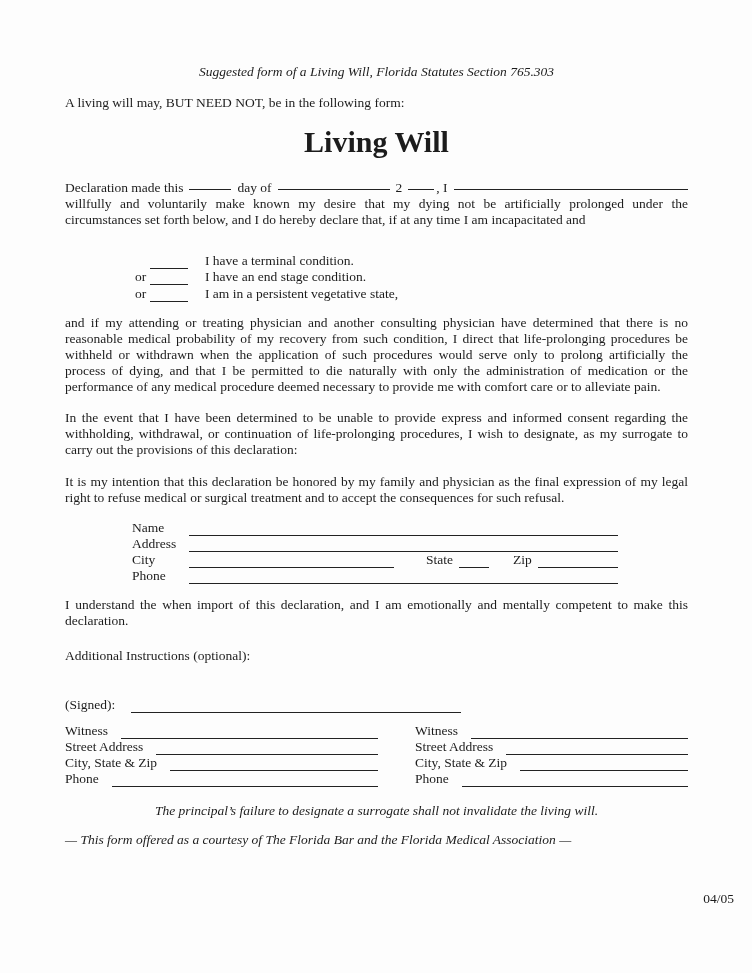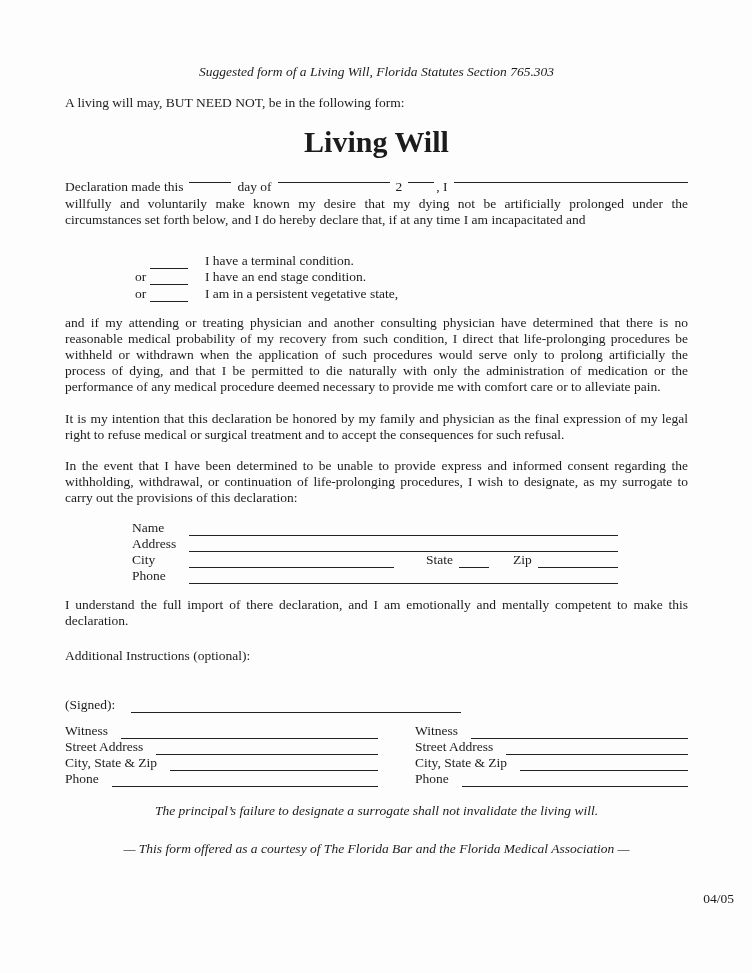--- a/index.html
+++ b/index.html
@@ -12,21 +12,21 @@
   .content { position:absolute; left:65px; top:0; width:623px; }
   p { margin:0; }
   .just { text-align:justify; }
 
   .doc-header { margin-top:64px; text-align:center; font-style:italic; }
   .intro { margin-top:15px; }
   .title { margin-top:14px; text-align:center; font-size:30px; line-height:34px; font-weight:bold; }
 
   .blank { display:block; height:3px; border-bottom:1.7px solid #222; }
 
-  .decl-line { margin-top:13px; display:flex; align-items:flex-start; gap:6px; height:17px; }
+  .decl-line { margin-top:13px; display:flex; align-items:center; gap:6px; height:17px; }
   .decl-line span { white-space:nowrap; }
   .b-day { width:42px; }
   .b-month { width:112px; }
   .b-year { width:26px; }
   .b-grow { flex:1; }
   .tuck { margin-left:-4px; }
 
   .conditions { margin-top:24px; margin-left:70px; }
   .cond-row { display:flex; align-items:flex-end; height:16.5px; }
   .cond-or { width:15px; }
@@ -53,21 +53,21 @@
   .signed-row { display:flex; align-items:flex-end; height:17px; }
   .signed-label { white-space:nowrap; }
   .b-signature { width:330px; margin-left:16px; }
 
   .witness-grid { margin-top:10px; display:grid; grid-template-columns:313px 1fr; column-gap:7px;gap:37px; }
   .w-row { display:flex; align-items:flex-end; height:16px; }
   .w-label { white-space:nowrap; padding-right:13px; }
   .w-blank { flex:1; }
 
   .footer-note { margin-top:16px; text-align:center; font-style:italic; }
-  .footer-courtesy { margin-top:22px; text-align:center; font-style:italic; }
+  .footer-courtesy { margin-top:13px; font-style:italic; }
 
   .page-number { position:absolute; top:891px; right:66px;text-align:right; }
 </style>
 </head>
 <body>
 
 <div class="page">
   <div class="content">
 
     <p class="doc-header">Suggested form of a Living Will, Florida Statutes Section 765.303</p>
@@ -101,23 +101,23 @@
       </div>
       <div class="cond-row">
         <span class="cond-or">or</span>
         <span class="blank cond-blank"></span>
         <span>I am in a persistent vegetative state,</span>
       </div>
     </div>
 
     <p class="just para-physician">and if my attending or treating physician and another consulting physician have determined that there is no reasonable medical probability of my recovery from such condition, I direct that life-prolonging procedures be withheld or withdrawn when the application of such procedures would serve only to prolong artificially the process of dying, and that I be permitted to die naturally with only the administration of medication or the performance of any medical procedure deemed necessary to provide me with comfort care or to alleviate pain.</p>
 
+    <p class="just para-surrogate">In the event that I have been determined to be unable to provide express and informed consent regarding the withholding, withdrawal, or continuation of life-prolonging procedures, I wish to designate, as my surrogate to carry out the provisions of this declaration:</p>
+
     <p class="just para-intention">It is my intention that this declaration be honored by my family and physician as the final expression of my legal right to refuse medical or surgical treatment and to accept the consequences for such refusal.</p>
-
-    <p class="just para-surrogate">In the event that I have been determined to be unable to provide express and informed consent regarding the withholding, withdrawal, or continuation of life-prolonging procedures, I wish to designate, as my surrogate to carry out the provisions of this declaration:</p>
 
     <div class="surrogate-block">
       <div class="s-row">
         <span class="s-label">Name</span>
         <span class="blank s-fill"></span>
       </div>
       <div class="s-row">
         <span class="s-label">Address</span>
         <span class="blank s-fill"></span>
       </div>
@@ -128,21 +128,21 @@
         <span class="blank b-state"></span>
         <span class="lbl-zip">Zip</span>
         <span class="blank b-zip"></span>
       </div>
       <div class="s-row">
         <span class="s-label">Phone</span>
         <span class="blank s-fill"></span>
       </div>
     </div>
 
-    <p class="just para-competence">I understand the full import of there declaration, and I am emotionally and mentally competent to make this declaration.</p>
+    <p class="just para-competence">I understand the when import of this declaration, and I am emotionally and mentally competent to make this declaration.</p>
 
     <p class="additional">Additional Instructions (optional):</p>
 
     <div class="write-area"></div>
 
     <div class="signed-row">
       <span class="signed-label">(Signed):</span>
       <span class="blank b-signature"></span>
     </div>
 

